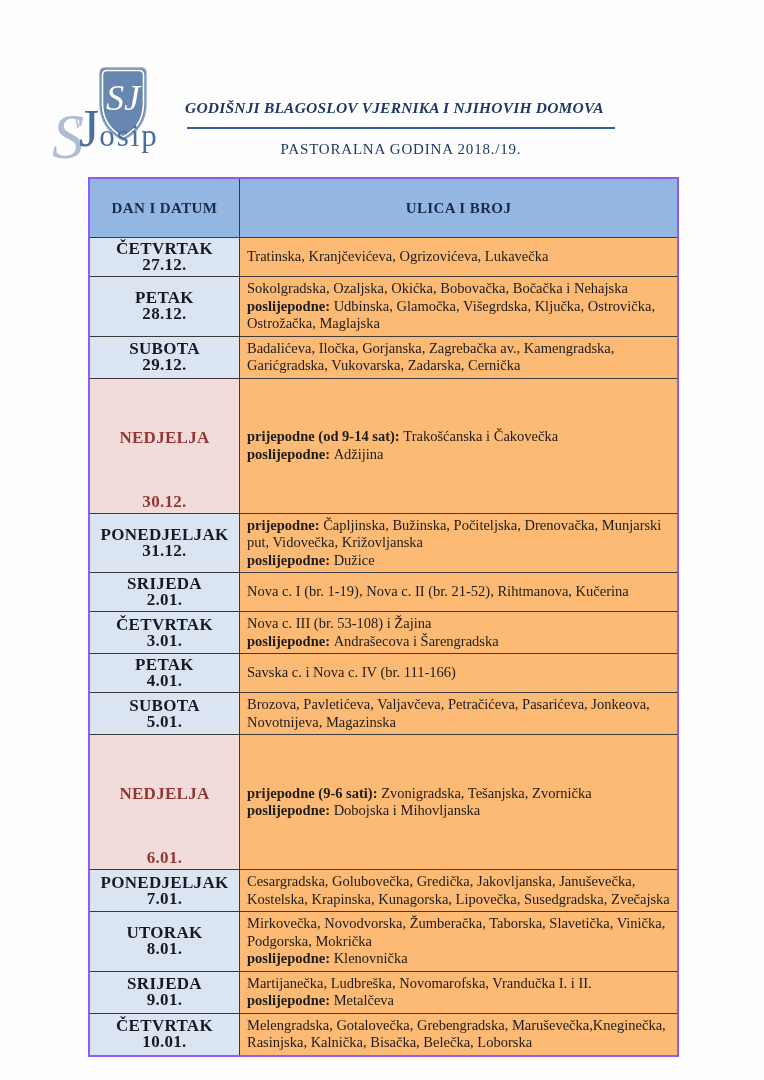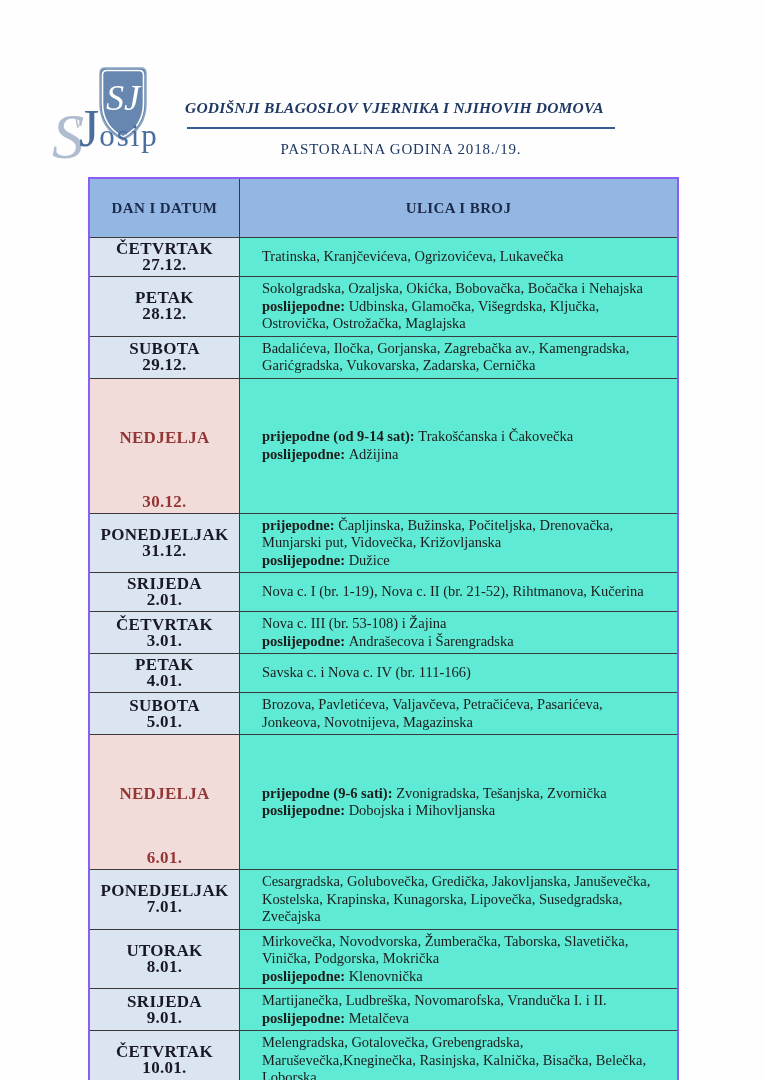--- a/index.html
+++ b/index.html
@@ -38,21 +38,21 @@
     font-size:15px; font-weight:bold; letter-spacing:0.4px; text-align:center;
   }
   tbody tr { height:37px; }
   td.day-cell {
     background:#dbe5f1; text-align:center; vertical-align:middle; padding:3px 4px;
   }
   .day-name, .day-date {
     font-weight:bold; font-size:17px; color:#181826; line-height:16px; letter-spacing:0.3px;
   }
   td.streets-cell {
-    background:#5eead4; padding:3px 22px; vertical-align:middle; line-height:17.5px;
+    background:#fdba74; padding:3px 7px; vertical-align:middle; line-height:17.5px;
   }
   .para b { font-weight:bold; }
   tr.sunday td.day-cell { background:#f1dcda; }
   tr.sunday .day-name, tr.sunday .day-date { color:#943634;margin-top:48px; }
 </style>
 </head>
 <body>
 
 <div class="page">
 

